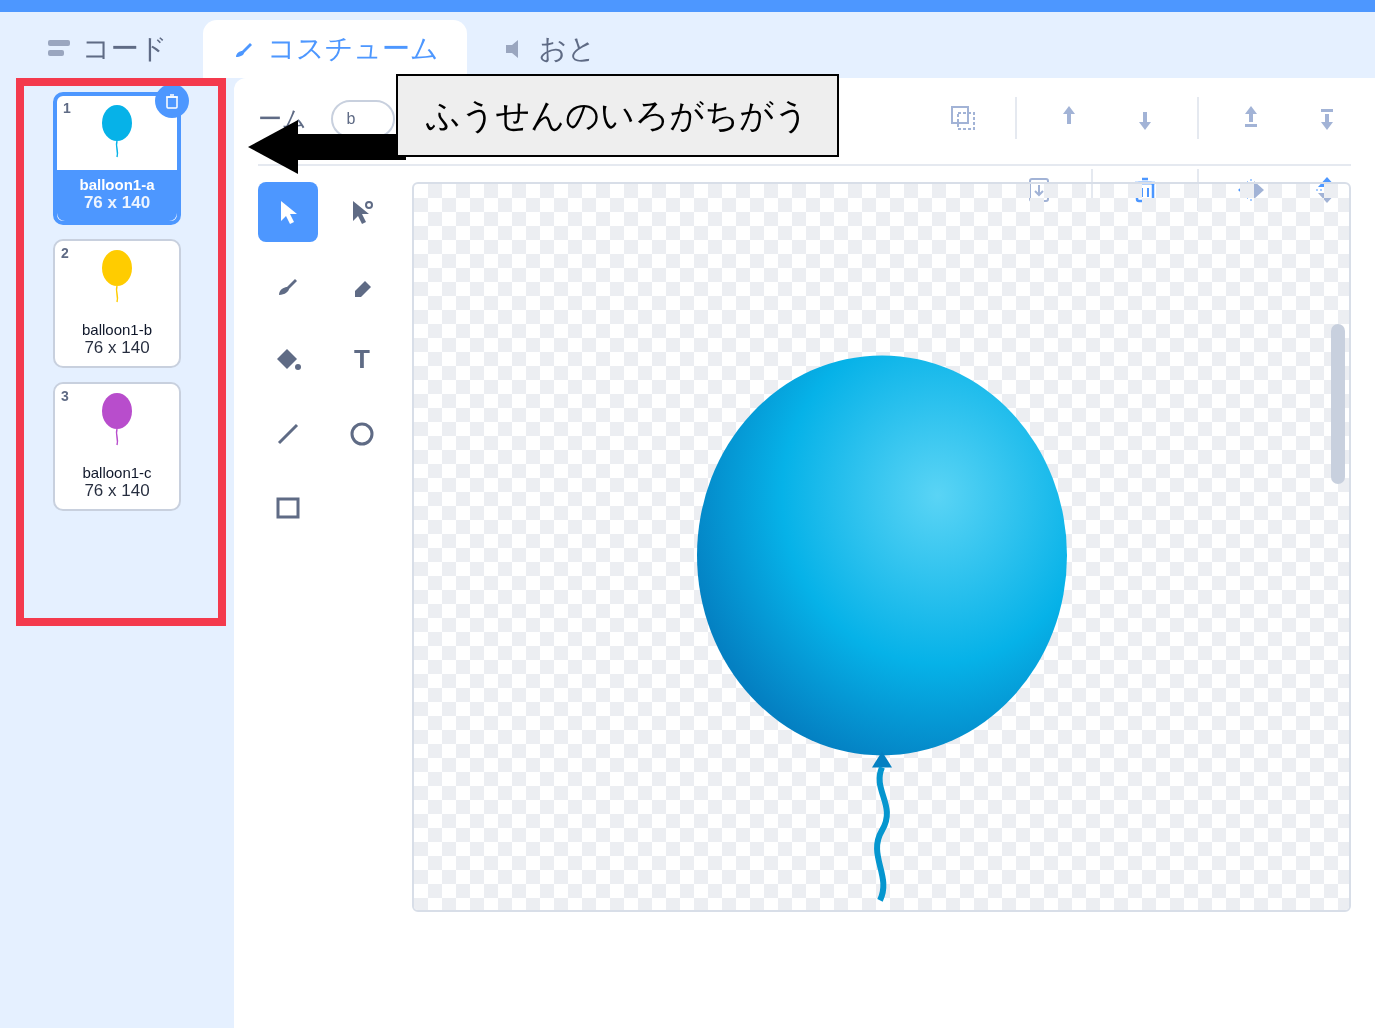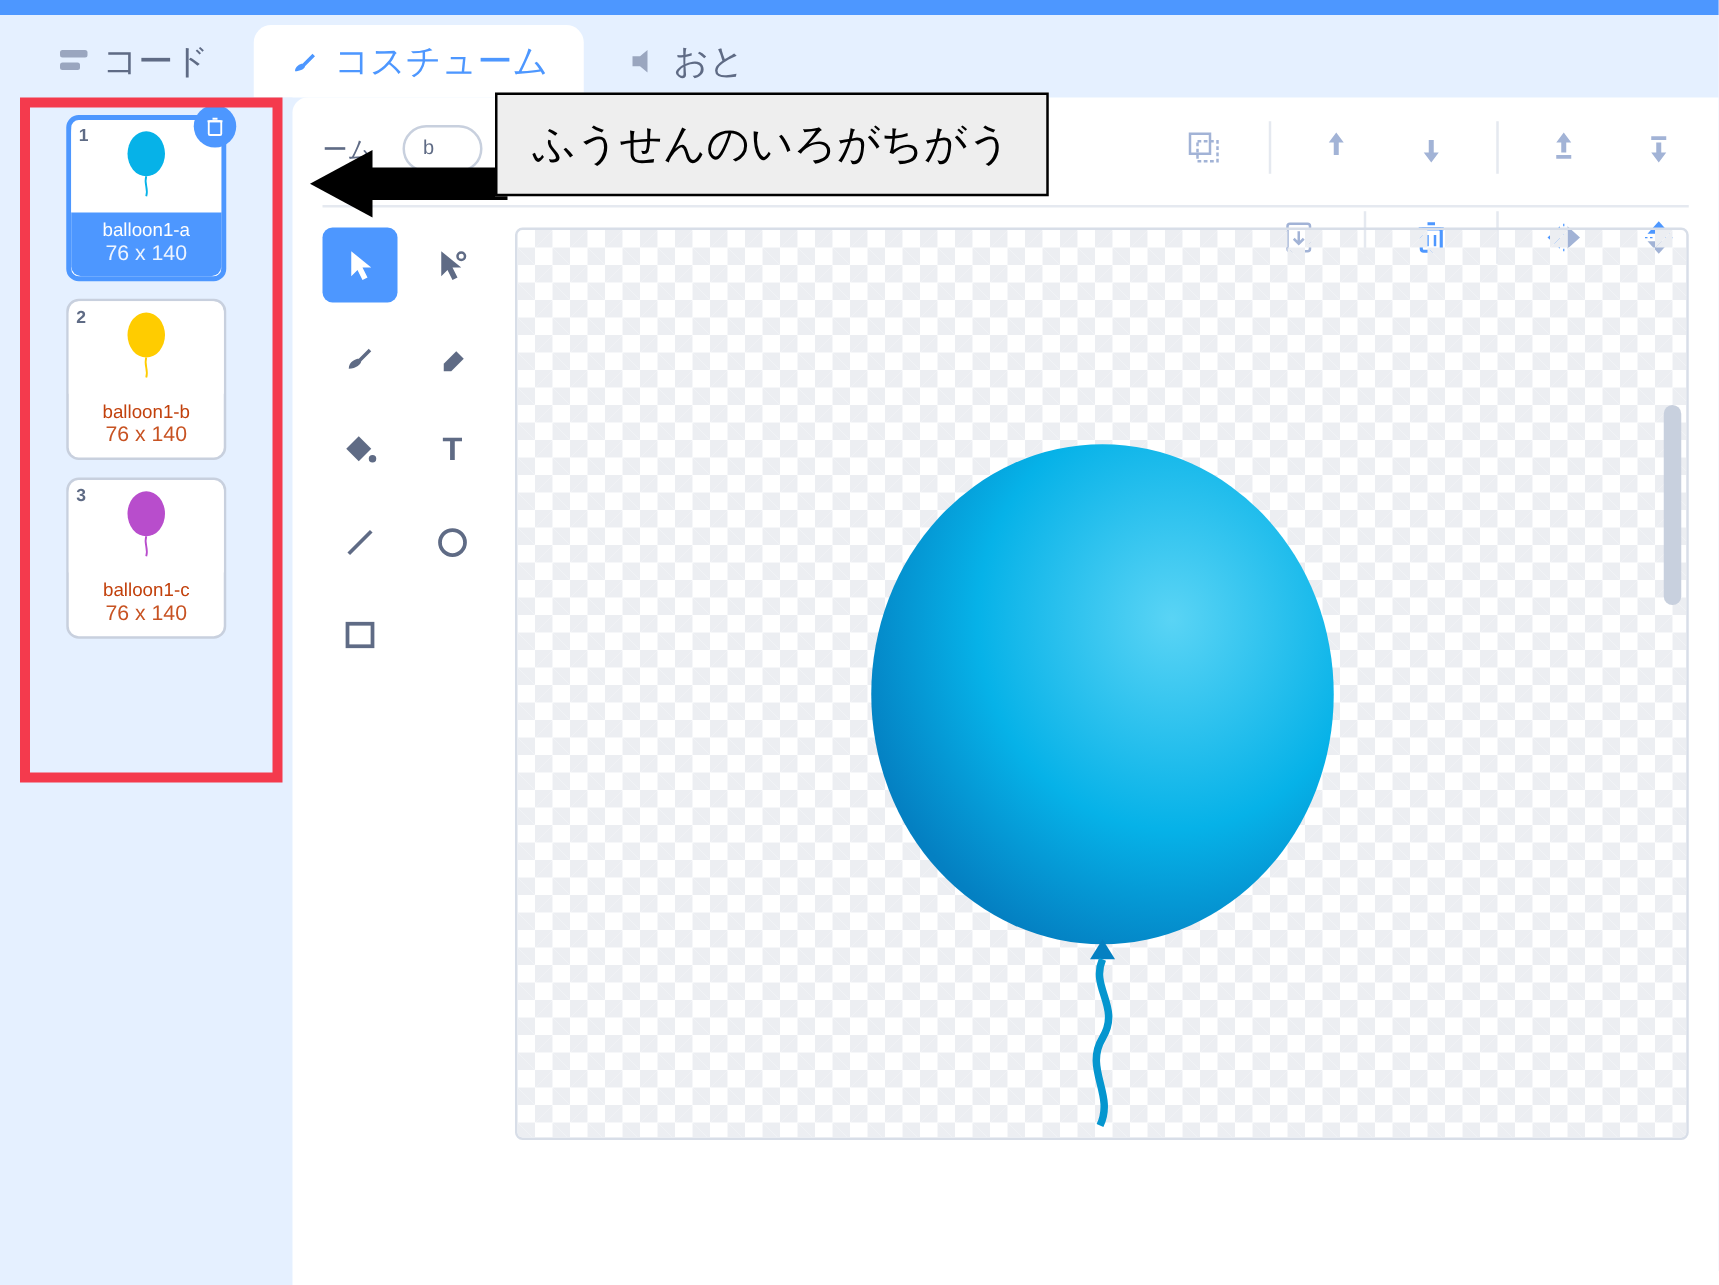--- a/index.html
+++ b/index.html
@@ -17,30 +17,30 @@
 
 .main { display: flex; height: calc(100% - 78px); }
 
 
 .costume-list { width: 234px; padding: 0 12px; background: #e5f0ff; position: relative; }
 .highlight-box { position: absolute; left: 16px; top: 0; width: 210px; height: 548px; border: 8px solid #f43a4d; pointer-events: none; z-index: 5; }
 .costume-item { position: relative; width: 128px; margin: 14px auto; border-radius: 10px; background: #fff; border: 2px solid #c8d0de; overflow: visible; text-align: center; cursor: pointer; }
 .costume-item.selected { border: 4px solid #4d97ff; }
 .costume-item .num { position: absolute; top: 4px; left: 6px; font-size: 14px; font-weight: bold; color: #5f6b85; }
 .costume-item .thumb { height: 74px; display: flex; align-items: center; justify-content: center; background: #fff; border-radius: 10px 10px 0 0; }
-.costume-item.selected .info { background: #4d97ff; color: #fff; }
-.costume-item .info { padding: 6px 4px 8px; font-size: 14px; color: #c2410c; border-radius: 0 0 8px 8px; }
+.costume-item.selected .info { background: #4d97ff; color: #fff; font-weight: bold; }
+.costume-item .info { padding: 6px 4px 8px; font-size: 14px; color: #0f172a; border-radius: 0 0 8px 8px; }
 .costume-item .info .name { font-size: 15px; }
 .costume-item .info .size { font-size: 17px; opacity: .9; }
 .delete-btn { position: absolute; top: -12px; right: -12px; width: 34px; height: 34px; border-radius: 50%; background: #4d97ff; display: flex; align-items: center; justify-content: center; color: #fff; z-index: 4; }
 
 
 .editor { flex: 1; background: #fff; border-radius: 12px 0 0 0; padding: 16px 24px; position: relative; }
 .editor-row1 { display: flex; align-items: center; gap: 24px; height: 50px; margin-bottom: 20px; }
-.label-txt { font-size: 20px; color: #5f6b85; }
+.label-txt { font-size: 24px; color: #5f6b85; }
 .name-input { height: 38px; border: 2px solid #c8d0de; border-radius: 20px; padding: 0 14px; font-size: 16px; color: #5f6b85; width: 64px; }
 .icon-btn { width: 48px; height: 48px; display: inline-flex; align-items: center; justify-content: center; color: #a2b3d6; border-radius: 8px; cursor: pointer; }
 .sep { width: 2px; height: 42px; background: #e5e9f0; }
 .editor-row2 { display: flex; align-items: center; gap: 24px; height: 50px; margin-bottom: 14px; }
 .fill-swatch { width: 44px; height: 44px; background: #8c4dff; border: 2px solid #c8d0de; border-radius: 6px; }
 .divider { height: 2px; background: #e5e9f0; margin: 6px 0 16px; }
 
 
 .canvas-row { display: flex; gap: 20px; height: 730px; }
 .tools { display: grid; grid-template-columns: 60px 60px; grid-auto-rows: 60px; gap: 14px; }

